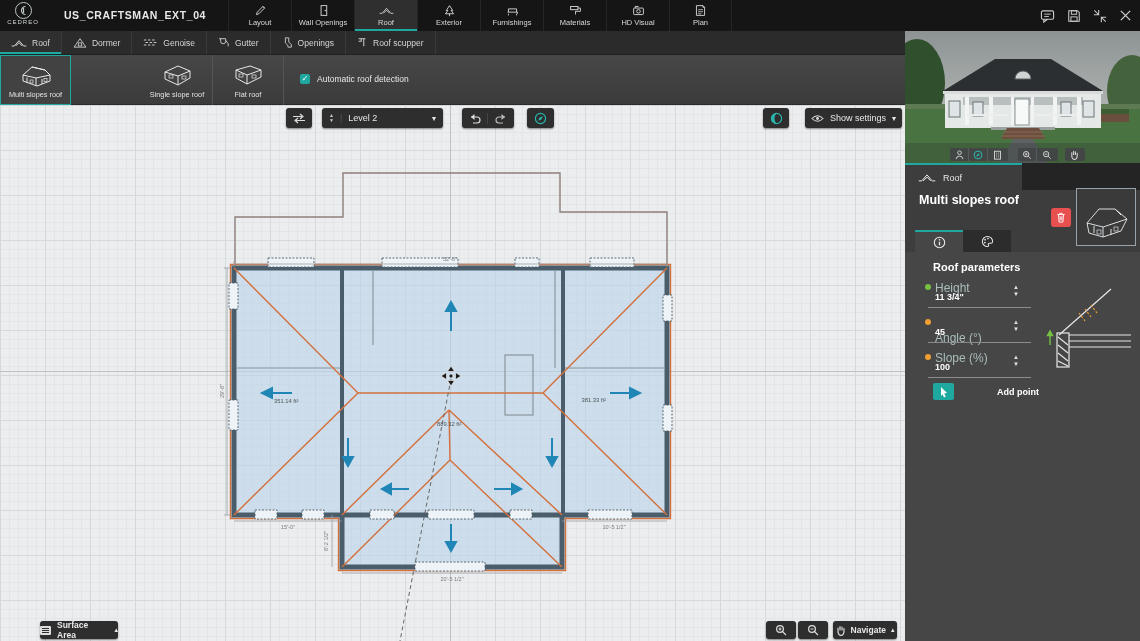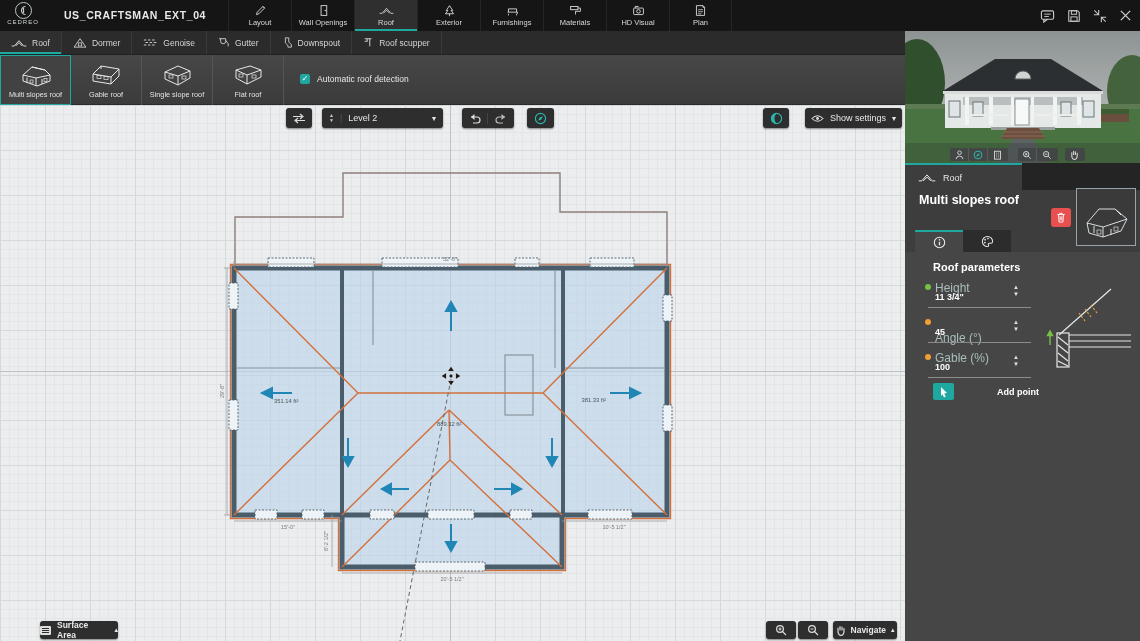--- a/index.html
+++ b/index.html
@@ -240,21 +240,21 @@
           </svg>
         </span>
       <span>Gutter</span>
     </div>
     <div class="t2item">
       <span>
           <svg width="11" height="11" viewBox="0 0 13 13">
             <path d="M4 1 H8 V6 L11 9 V12 H7 V10 L4 7 Z" stroke="#ccc" fill="none" stroke-width="1.1"></path>
           </svg>
         </span>
-      <span>Downspout</span>
+      <span>Openings</span>
     </div>
     <div class="t2item">
       <span>
           <svg width="11" height="11" viewBox="0 0 13 13">
             <path d="M2 2 H10 M8 2 V11 M5 2 V5 H2" stroke="#ccc" fill="none" stroke-width="1.2"></path>
           </svg>
         </span>
       <span>Roof scupper</span>
     </div>
   </div>
@@ -262,30 +262,20 @@
   <div class="abs tb3">
     <div class="abs rtype on" style="left:0">
       <span>
           <svg width="38" height="26" viewBox="0 0 38 26">
             <path d="M6 13 L15 5 L28 8 L33 13 L33 19 L20 24 L6 19 Z M6 13 L19 16 L33 13 M19 16 V24 M15 5 L28 8 M10 15.5 L10 20.5 M25 17 L25 22" stroke="#e8e8e8" fill="none" stroke-width="1"></path>
             <rect x="13" y="18" width="3" height="3" stroke="#e8e8e8" fill="none" stroke-width=".7"></rect>
             <rect x="27" y="16.5" width="3" height="3" stroke="#e8e8e8" fill="none" stroke-width=".7"></rect>
           </svg>
         </span>
       <span class="lbl">Multi slopes roof</span>
-    </div>
-    <div class="abs rtype" style="left:71px">
-      <span>
-          <svg width="38" height="26" viewBox="0 0 38 26">
-            <path d="M6 12 L14 4 L32 7 L32 14 L24 22 L6 19 Z M6 12 L24 15 L32 7 M24 15 V22 M14 4 L14 7" stroke="#e8e8e8" fill="none" stroke-width="1"></path>
-            <rect x="10" y="13.5" width="4" height="3" stroke="#e8e8e8" fill="none" stroke-width=".7"></rect>
-            <rect x="17" y="14.5" width="4" height="3" stroke="#e8e8e8" fill="none" stroke-width=".7"></rect>
-          </svg>
-        </span>
-      <span class="lbl">Gable roof</span>
     </div>
     <div class="abs rtype" style="left:142px">
       <span>
           <svg width="38" height="26" viewBox="0 0 38 26">
             <path d="M7 10 L20 4 L32 9 L32 16 L20 23 L7 17 Z M7 10 L20 14 L32 9 M20 14 V23" stroke="#e8e8e8" fill="none" stroke-width="1"></path>
             <rect x="11" y="13" width="4" height="3" stroke="#e8e8e8" fill="none" stroke-width=".7"></rect>
             <rect x="24" y="14" width="4" height="3" stroke="#e8e8e8" fill="none" stroke-width=".7"></rect>
           </svg>
         </span>
       <span class="lbl">Single slope roof</span>
@@ -642,21 +632,21 @@
     <span class="dot" style="left:20px;top:288px;background:#f09f33"></span>
     <div class="abs fldlbl" style="left:30px;top:300px">Angle (°)</div>
     <div class="abs fldval" style="left:30px;top:296px">45</div>
     <div class="stepper" style="top:288px">
         <span>▲</span>
         <span>▼</span>
       </div>
     <div class="fldline" style="top:311px"></div>
 
     <span class="dot" style="left:20px;top:323px;background:#f09f33"></span>
-    <div class="abs fldlbl" style="left:30px;top:320px">Gable (%)</div>
+    <div class="abs fldlbl" style="left:30px;top:320px">Slope (%)</div>
     <div class="abs fldval" style="left:30px;top:331px">100</div>
     <div class="stepper" style="top:323px">
         <span>▲</span>
         <span>▼</span>
       </div>
     <div class="fldline" style="top:346px"></div>
 
     <svg class="abs" style="left:140px;top:252px" width="90" height="90" viewBox="0 0 90 90">
       <g stroke="#e8e8e8" fill="none" stroke-width="1.2">
         <path d="M14 52 L66 6"></path>

